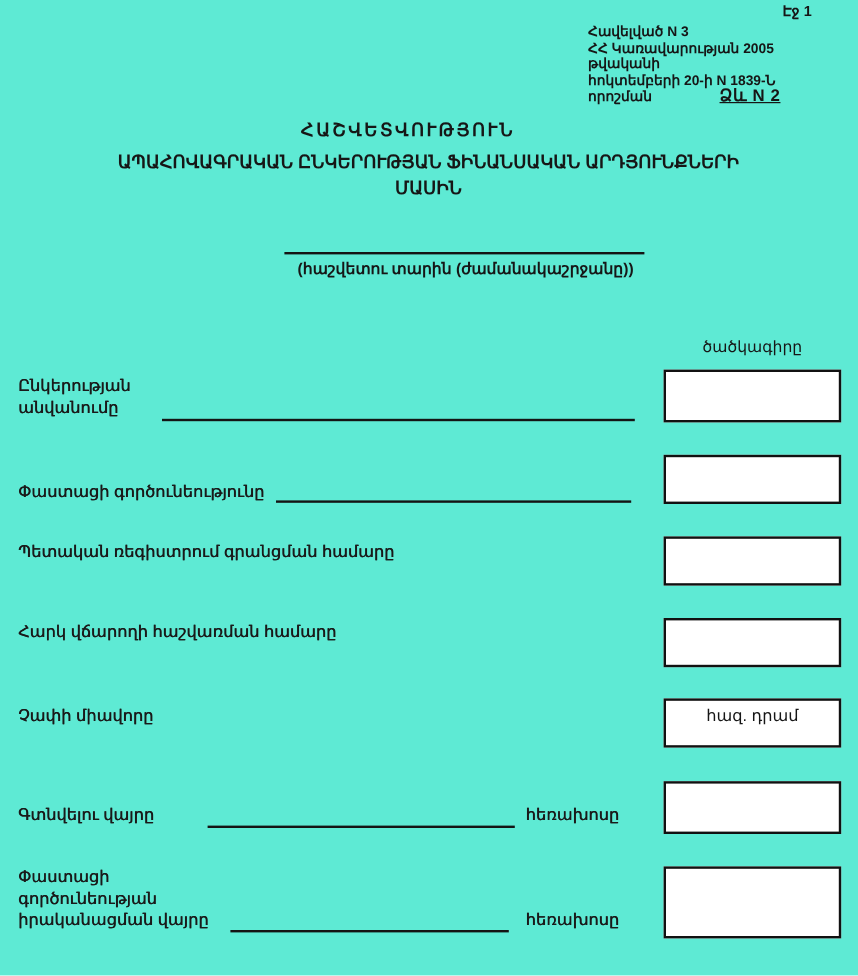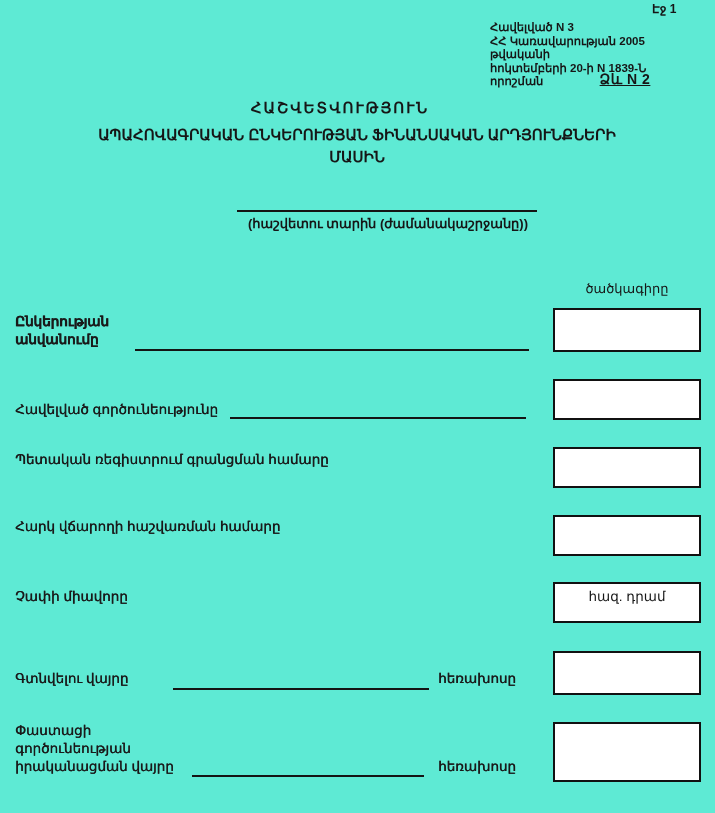--- a/index.html
+++ b/index.html
@@ -27,21 +27,21 @@
                     font-size:13px; font-weight:bold; }
   .code-label { left:553px; top:281px; width:148px; text-align:center; font-size:13px; }
   .box { left:553px; width:148px; border:2px solid #111; background:#fff; font-size:13.5px; }
   .box1 { top:308px; height:44px; }
   .box2 { top:379px; height:41px; }
   .box3 { top:447px; height:41px; }
   .box4 { top:515px; height:41px; }
   .box5 { top:582px; height:41px; text-align:center; padding-top:4px; }
   .box6 { top:651px; height:44px; }
   .box7 { top:722px; height:60px; }
-  .company-label { left:15px; top:313px; line-height:17.5px;font-weight:bold; }
+  .company-label { left:15px; top:313px; line-height:17.5px; }
   .company-line { left:135px; top:329px; width:394px; height:22px; }
   .activity-label { left:15px; top:401px; }
   .activity-line { left:230px; top:397px; width:296px; height:22px; }
   .register-label { left:15px; top:451px; }
   .taxpayer-label { left:15px; top:518px; }
   .unit-label { left:15px; top:588px; }
   .location-label { left:15px; top:670px; }
   .location-line { left:173px; top:668px; width:256px; height:22px; }
   .phone1-label { left:438px; top:670px; }
   .place-label { left:15px; top:722px; line-height:18px; }
@@ -72,21 +72,21 @@
 
   <div class="abs code-label">ծածկագիրը</div>
 
   <div class="abs box box1"></div>
   <div class="abs lbl company-label">
     <div>Ընկերության</div>
     <div>անվանումը</div>
   </div>
   <div class="abs fill company-line"></div>
 
-  <div class="abs lbl activity-label">Հավելված գործունեությունը</div>
+  <div class="abs lbl activity-label">Փաստացի գործունեությունը</div>
   <div class="abs fill activity-line"></div>
   <div class="abs box box2"></div>
 
   <div class="abs lbl register-label">Պետական ռեգիստրում գրանցման համարը</div>
   <div class="abs box box3"></div>
 
   <div class="abs lbl taxpayer-label">Հարկ վճարողի հաշվառման համարը</div>
   <div class="abs box box4"></div>
 
   <div class="abs lbl unit-label">Չափի միավորը</div>

